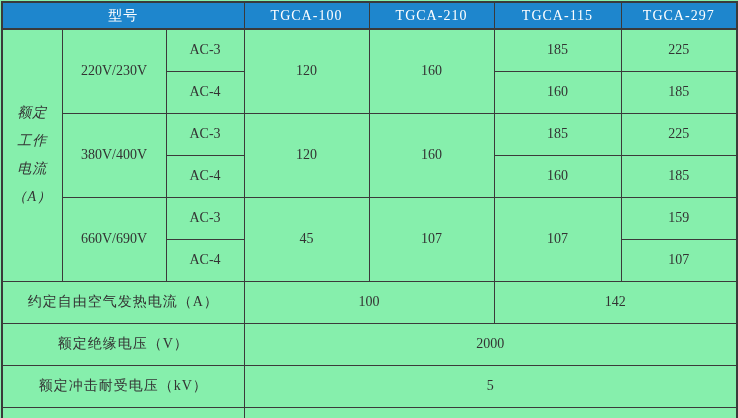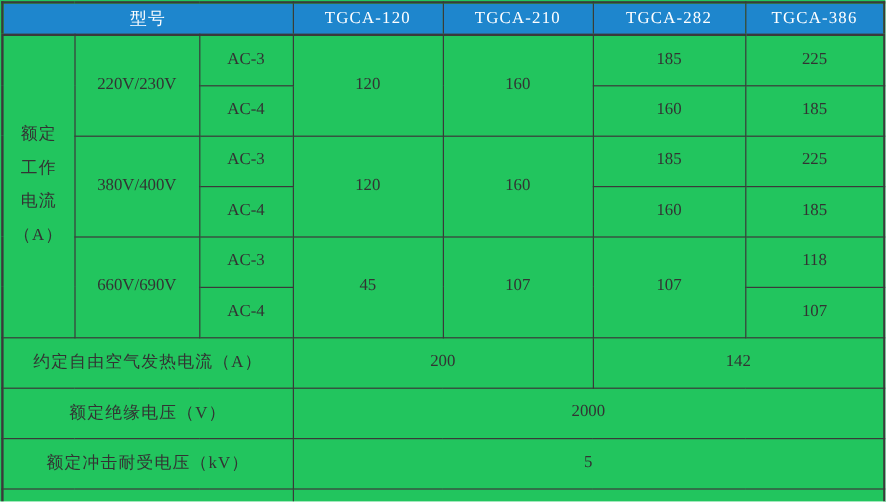--- a/index.html
+++ b/index.html
@@ -3,21 +3,21 @@
 <meta charset="utf-8">
 <style>
   :root{
     --header-bg:#1e86cd;
     --header-text:#ffffff;
     --border:#3a3a3a;
     --body-text:#333333;
   }
   html,body{margin:0;padding:0;background:#ffffff;}
   .page{
-    width:738px;height:418px;overflow:hidden;background:#22c55e;
+    width:738px;height:418px;overflow:hidden;background:#86efac;
     font-family:"Liberation Serif","DejaVu Serif",serif;
     color:var(--body-text);
     box-sizing:border-box;
   }
   table.spec{
     border-collapse:collapse;
     table-layout:fixed;
     width:735px;
     margin:1px 0 0 1px;
     border:2px solid var(--border);
@@ -37,20 +37,21 @@
     color:var(--header-text);
     border-bottom:2px solid var(--border);
     letter-spacing:1px;
     font-size:14px;
   }
   tr.body-row{height:42px;}
   td.vlab{
     white-space:pre-line;
     line-height:28px;
     letter-spacing:1px;
+    font-style:italic;
   }
   td.label-cell{letter-spacing:1px;margin-top:48px;}
   tr.partial-row{height:30px;}
 </style>
 </head>
 <body>
 
 <div class="page">
   <table class="spec">
     <colgroup>
@@ -59,24 +60,24 @@
       <col style="width:78px">
       <col style="width:125px">
       <col style="width:125px">
       <col style="width:127px">
       <col style="width:116px">
     </colgroup>
 
     <tbody>
         <tr class="head">
       <th colspan="3">型号</th>
-      <th>TGCA-120</th>
+      <th>TGCA-100</th>
       <th>TGCA-210</th>
-      <th>TGCA-282</th>
-      <th>TGCA-386</th>
+      <th>TGCA-115</th>
+      <th>TGCA-297</th>
     </tr>
 
     <tr class="body-row">
       <td rowspan="6" class="vlab">额定
 工作
 电流
 （A）</td>
       <td rowspan="2">220V/230V</td>
       <td>AC-3</td>
       <td rowspan="2">120</td>
@@ -105,31 +106,31 @@
       <td>160</td>
       <td>185</td>
     </tr>
 
     <tr class="body-row">
       <td rowspan="2">660V/690V</td>
       <td>AC-3</td>
       <td rowspan="2">45</td>
       <td rowspan="2">107</td>
       <td rowspan="2">107</td>
-      <td>118</td>
+      <td>159</td>
     </tr>
 
     <tr class="body-row">
       <td>AC-4</td>
       <td>107</td>
     </tr>
 
     <tr class="body-row">
       <td colspan="3" class="label-cell">约定自由空气发热电流（A）</td>
-      <td colspan="2">200</td>
+      <td colspan="2">100</td>
       <td colspan="2">142</td>
     </tr>
 
     <tr class="body-row">
       <td colspan="3" class="label-cell">额定绝缘电压（V）</td>
       <td colspan="4">2000</td>
     </tr>
 
     <tr class="body-row">
       <td colspan="3" class="label-cell">额定冲击耐受电压（kV）</td>

